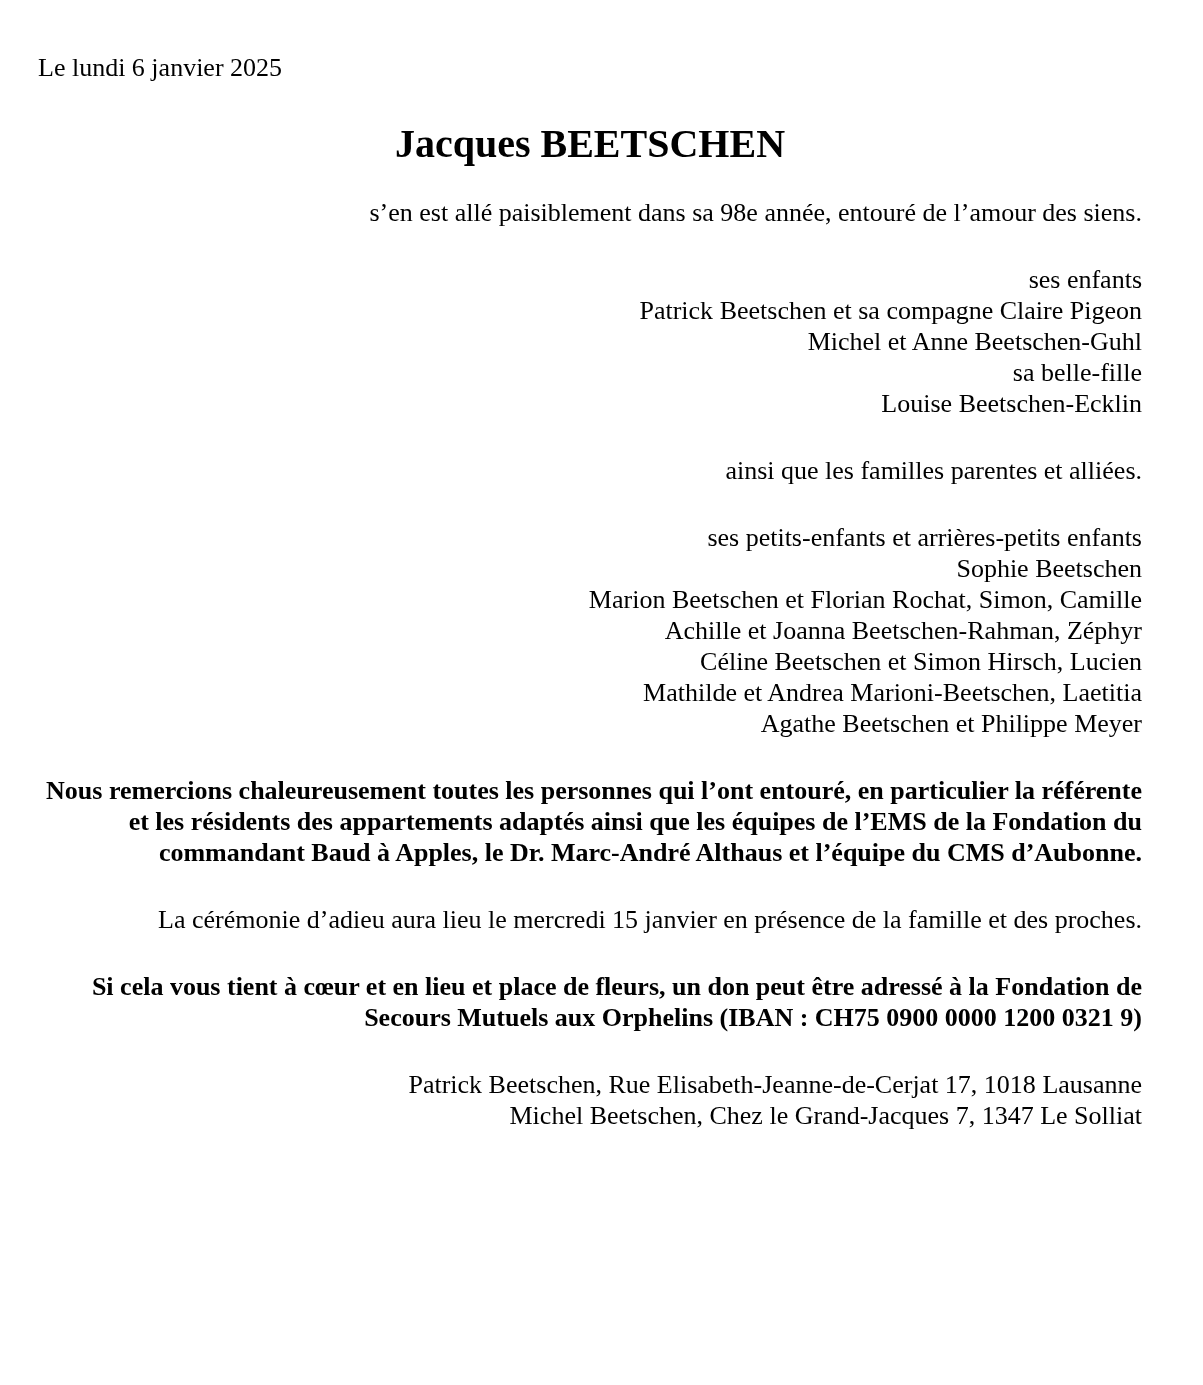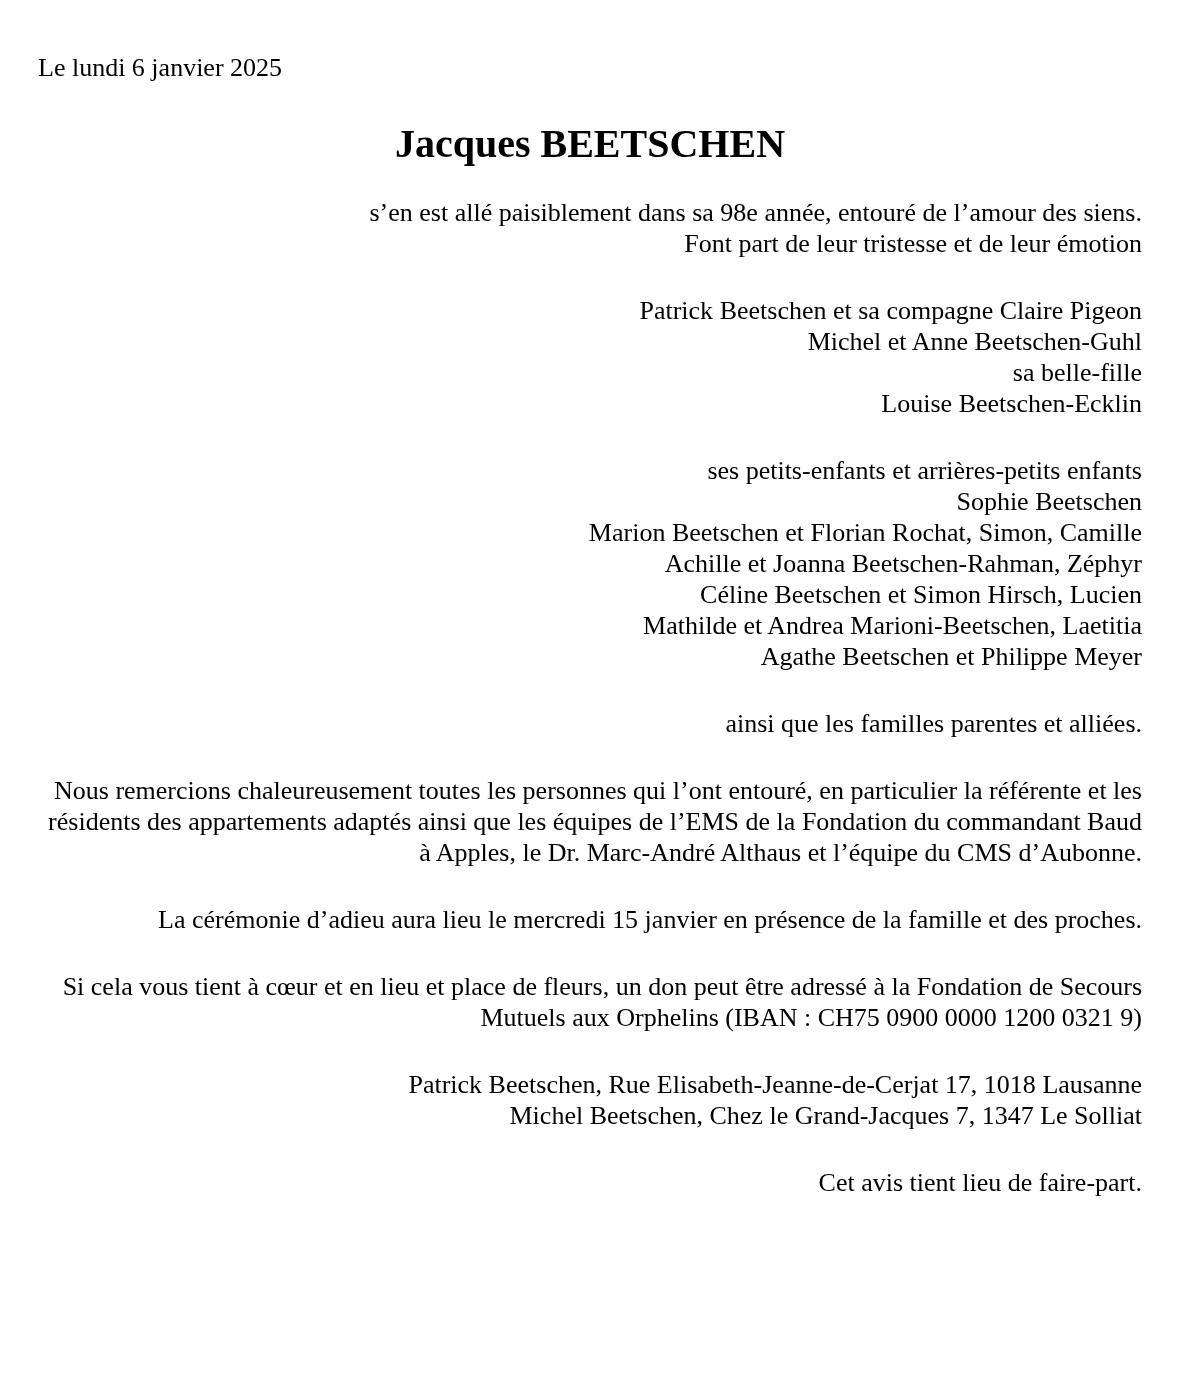--- a/index.html
+++ b/index.html
@@ -26,21 +26,21 @@
   }
   .para {
     margin: 0 0 36px 0;
   }
   .para .line {
     display: block;
     text-align: right;
   }
   .para.left   { text-align: left; }
   .para.center { text-align: center; }
-  .para.justify{ text-align: justify; }
+  .para.justify{ text-align: justify; font-weight: bold; }
   .date-line {
     margin: 0 0 33px 0;
   }
   .title {
     font-size: 40px;
     line-height: 56px;
     font-weight: 700;
     text-align: center;
     margin: 0 0 25px 0;
   }
@@ -52,50 +52,47 @@
 <body>
 
 <div class="page">
   <p class="para date-line left">Le lundi 6 janvier 2025</p>
 
   <h1 class="title">Jacques BEETSCHEN</h1>
 
   <div>
       <p class="para left">
         <span class="line"><span class="seg">s’en est allé paisiblement dans sa 98e année, entouré de l’amour des siens.</span></span>
-        <span class="line"><span class="seg">Font part de leur tristesse et de leur émotion</span></span>
       </p>
       <p class="para left">
+        <span class="line"><span class="seg">ses enfants</span></span>
         <span class="line"><span class="seg">Patrick </span><span class="seg-bold">Beetschen</span><span class="seg"> et sa compagne Claire </span><span class="seg-bold">Pigeon</span></span>
         <span class="line"><span class="seg">Michel et Anne </span><span class="seg-bold">Beetschen-Guhl</span></span>
         <span class="line"><span class="seg">sa belle-fille</span></span>
         <span class="line"><span class="seg">Louise </span><span class="seg-bold">Beetschen-Ecklin</span></span>
+      </p>
+      <p class="para left">
+        <span class="line"><span class="seg">ainsi que les familles parentes et alliées.</span></span>
       </p>
       <p class="para left">
         <span class="line"><span class="seg">ses petits-enfants et arrières-petits enfants</span></span>
         <span class="line"><span class="seg">Sophie </span><span class="seg-bold">Beetschen</span></span>
         <span class="line"><span class="seg">Marion </span><span class="seg-bold">Beetschen</span><span class="seg"> et Florian </span><span class="seg-bold">Rochat</span><span class="seg">, Simon, Camille</span></span>
         <span class="line"><span class="seg">Achille et Joanna </span><span class="seg-bold">Beetschen-Rahman</span><span class="seg">, Zéphyr</span></span>
         <span class="line"><span class="seg">Céline </span><span class="seg-bold">Beetschen</span><span class="seg"> et Simon </span><span class="seg-bold">Hirsch</span><span class="seg">, Lucien</span></span>
         <span class="line"><span class="seg">Mathilde et Andrea </span><span class="seg-bold">Marioni-Beetschen</span><span class="seg">, Laetitia</span></span>
         <span class="line"><span class="seg">Agathe </span><span class="seg-bold">Beetschen</span><span class="seg"> et Philippe </span><span class="seg-bold">Meyer</span></span>
-      </p>
-      <p class="para left">
-        <span class="line"><span class="seg">ainsi que les familles parentes et alliées.</span></span>
       </p>
       <p class="para justify">
         <span class="line"><span class="seg">Nous remercions chaleureusement toutes les personnes qui l’ont entouré, en particulier la référente et les résidents des appartements adaptés ainsi que les équipes de l’EMS de la Fondation du commandant Baud à Apples, le Dr. Marc-André Althaus et l’équipe du CMS d’Aubonne.</span></span>
       </p>
       <p class="para left">
         <span class="line"><span class="seg">La cérémonie d’adieu aura lieu le mercredi 15 janvier en présence de la famille et des proches.</span></span>
       </p>
       <p class="para justify">
         <span class="line"><span class="seg">Si cela vous tient à cœur et en lieu et place de fleurs, un don peut être adressé à la Fondation de Secours Mutuels aux Orphelins (IBAN : CH75 0900 0000 1200 0321 9)</span></span>
       </p>
       <p class="para left">
         <span class="line"><span class="seg">Patrick Beetschen, Rue Elisabeth-Jeanne-de-Cerjat 17, 1018 </span><span class="seg-bold">Lausanne</span></span>
         <span class="line"><span class="seg">Michel Beetschen, Chez le Grand-Jacques 7, 1347 </span><span class="seg-bold">Le Solliat</span></span>
       </p>
-      <p class="para center">
-        <span class="line"><span class="seg">Cet avis tient lieu de faire-part.</span></span>
-      </p>
     </div>
 </div>
 
 </body></html>

